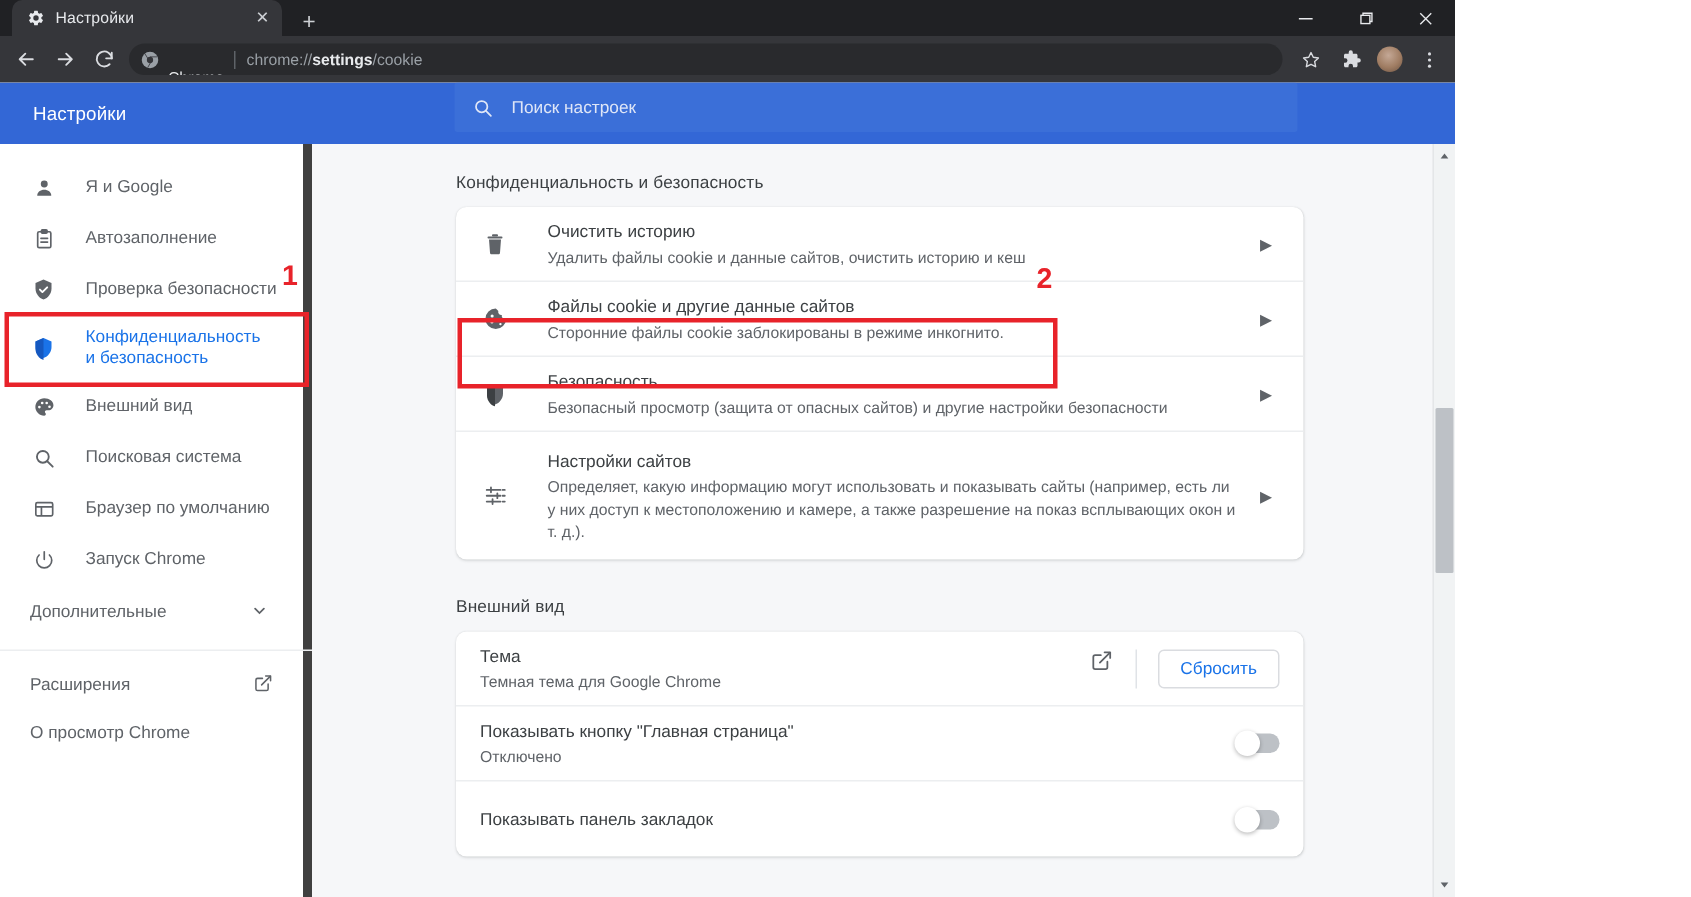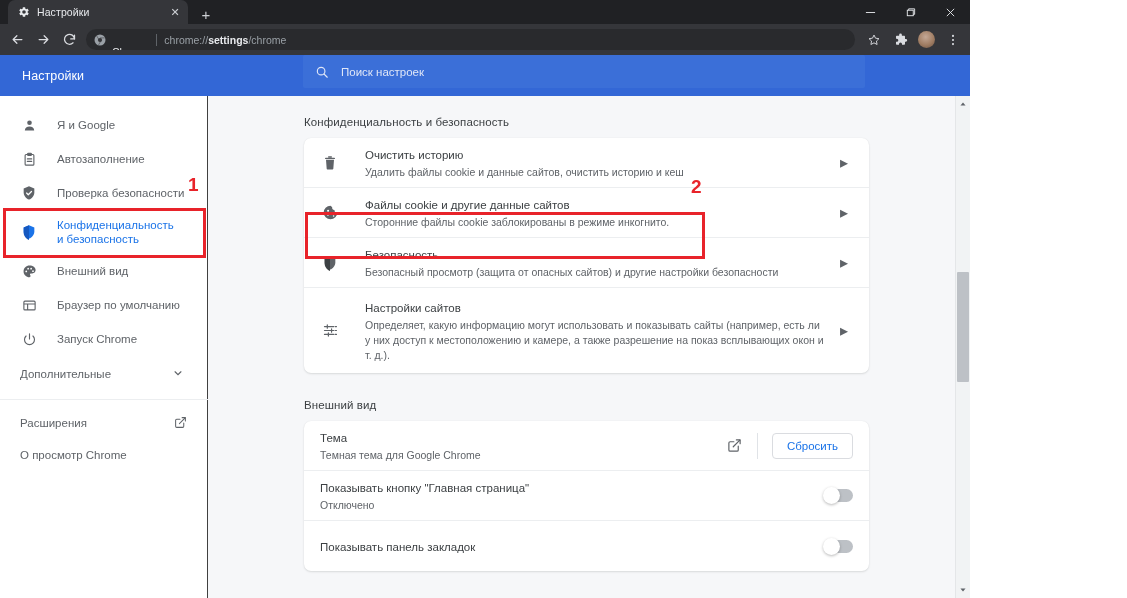--- a/index.html
+++ b/index.html
@@ -194,21 +194,21 @@
     font-size: 11.5px;
   }
 
   .body-row { display: flex; height: 502px; }
 
   
   .sidebar {
     width: 208px;
     flex: 0 0 208px;
     background: #ffffff;
-    border-right: 1px solid #404040;
+    border-right: 6px solid #404040;
     padding-top: 12px;
     box-sizing: border-box;
     position: relative;
   }
   .nav-item {
     display: flex;
     align-items: center;
     height: 34px;
     padding-left: 20px;
     box-sizing: border-box;
@@ -314,21 +314,21 @@
     flex: 0 0 18px;
     display: flex; align-items: center; justify-content: center;
     color: #5f6368;
     margin-left: 8px;
   }
   .row.tall { min-height: 76px; padding-top: 10px; padding-bottom: 10px; }
 
   
   .theme-right {
     display: flex;
-    align-items: center;
+    align-items: flex-start;
     flex: 0 0 auto;
   }
   .ext-ico {
     width: 16px; height: 16px;
     display: flex; align-items: center; justify-content: center;
     color: #5f6368;
     margin-right: 14px;
   }
   .vdiv { width: 1px; height: 26px; background: #e0e3e7; margin-right: 14px; }
   .btn-outline {
@@ -464,21 +464,21 @@
         <svg width="12" height="12" viewBox="0 0 24 24">
           <circle cx="12" cy="12" r="11" fill="#9aa0a6"></circle>
           <circle cx="12" cy="12" r="4.2" fill="#35363a"></circle>
           <path d="M12 7.8h9.3" stroke="#35363a" stroke-width="1.1"></path>
           <path d="M9.9 11.2L5.3 3.8" stroke="#35363a" stroke-width="1.1"></path>
           <path d="M13.4 14.3l-4.3 7.5" stroke="#35363a" stroke-width="1.1"></path>
         </svg>
       </span>
       <span class="omni-chip">Chrome</span>
       <span class="omni-div"></span>
-      <span class="omni-url"><span>chrome://</span><b>settings</b><span>/chrome</span></span>
+      <span class="omni-url"><span>chrome://</span><b>settings</b><span>/cookie</span></span>
     </div>
 
     <div class="tbbtn">
       <svg width="14" height="14" viewBox="0 0 24 24" fill="none" stroke="#dadce0" stroke-width="1.6" stroke-linejoin="round">
           <path d="M12 3.5l2.6 5.4 5.9.8-4.3 4.1 1.1 5.9L12 16.9 6.7 19.7l1.1-5.9-4.3-4.1 5.9-.8z"></path>
         </svg>
     </div>
     <div class="tbbtn">
       <svg width="15" height="15" viewBox="0 0 24 24" fill="#dadce0">
           <path d="M20.5 11h-1.3V7.6c0-.9-.7-1.6-1.6-1.6h-3.4V4.7a2.2 2.2 0 10-4.4 0V6H6.4c-.9 0-1.6.7-1.6 1.6v3.2h1.3a2.4 2.4 0 110 4.8H4.8v3.2c0 .9.7 1.6 1.6 1.6h3.2v-1.3a2.4 2.4 0 114.8 0v1.3h3.2c.9 0 1.6-.7 1.6-1.6v-3.4h1.3a2.2 2.2 0 100-4.4z"></path>
@@ -560,20 +560,29 @@
                 <path d="M12 2.5C6.8 2.5 2.5 6.6 2.5 11.8c0 5.1 4.3 9.2 9.5 9.2.9 0 1.7-.7 1.7-1.7 0-.5-.2-.9-.5-1.2-.3-.3-.5-.7-.5-1.2 0-.9.8-1.7 1.7-1.7h2c3 0 5.4-2.4 5.4-5.4 0-4.3-4.3-7.4-9.8-7.4z"></path>
                 <circle cx="6.8" cy="11.8" r="1.4" fill="#fff"></circle>
                 <circle cx="9.8" cy="7.5" r="1.4" fill="#fff"></circle>
                 <circle cx="14.6" cy="7.5" r="1.4" fill="#fff"></circle>
                 <circle cx="17.6" cy="11.4" r="1.4" fill="#fff"></circle>
               </svg>
           </span>
           <span class="nav-label">Внешний вид</span>
         </div>
 
+        <div class="nav-item">
+          <span class="nav-ico">
+            <svg width="15" height="15" viewBox="0 0 24 24" fill="none" stroke="#5f6368" stroke-width="2" stroke-linecap="round">
+                <circle cx="10.5" cy="10.5" r="6.3"></circle>
+                <path d="M15.2 15.2L21 21"></path>
+              </svg>
+          </span>
+          <span class="nav-label">Поисковая система</span>
+        </div>
 
         <div class="nav-item">
           <span class="nav-ico">
             <svg width="15" height="15" viewBox="0 0 24 24" fill="none" stroke="#5f6368" stroke-width="1.8">
                 <rect x="3" y="5" width="18" height="14" rx="1.6"></rect>
                 <path d="M3 9.5h18M9 9.5V19"></path>
               </svg>
           </span>
           <span class="nav-label">Браузер по умолчанию</span>
         </div>

